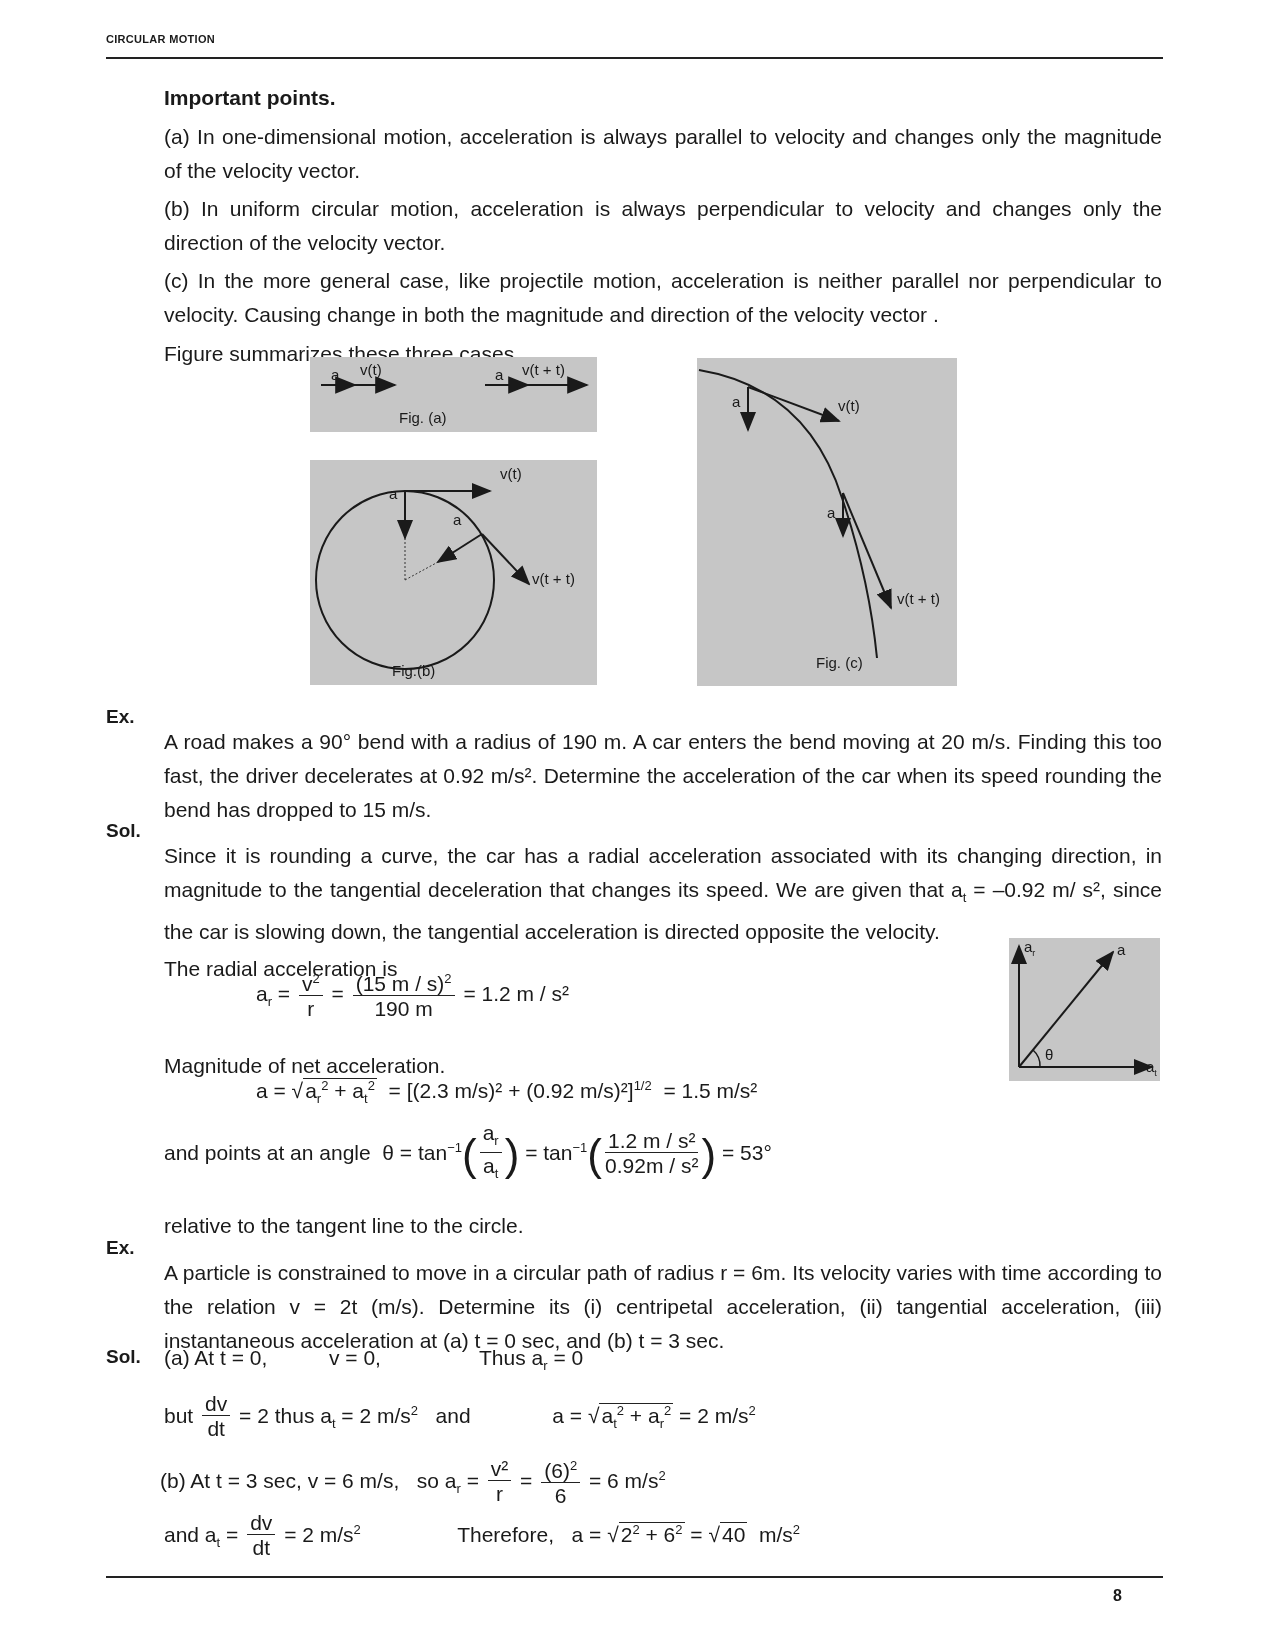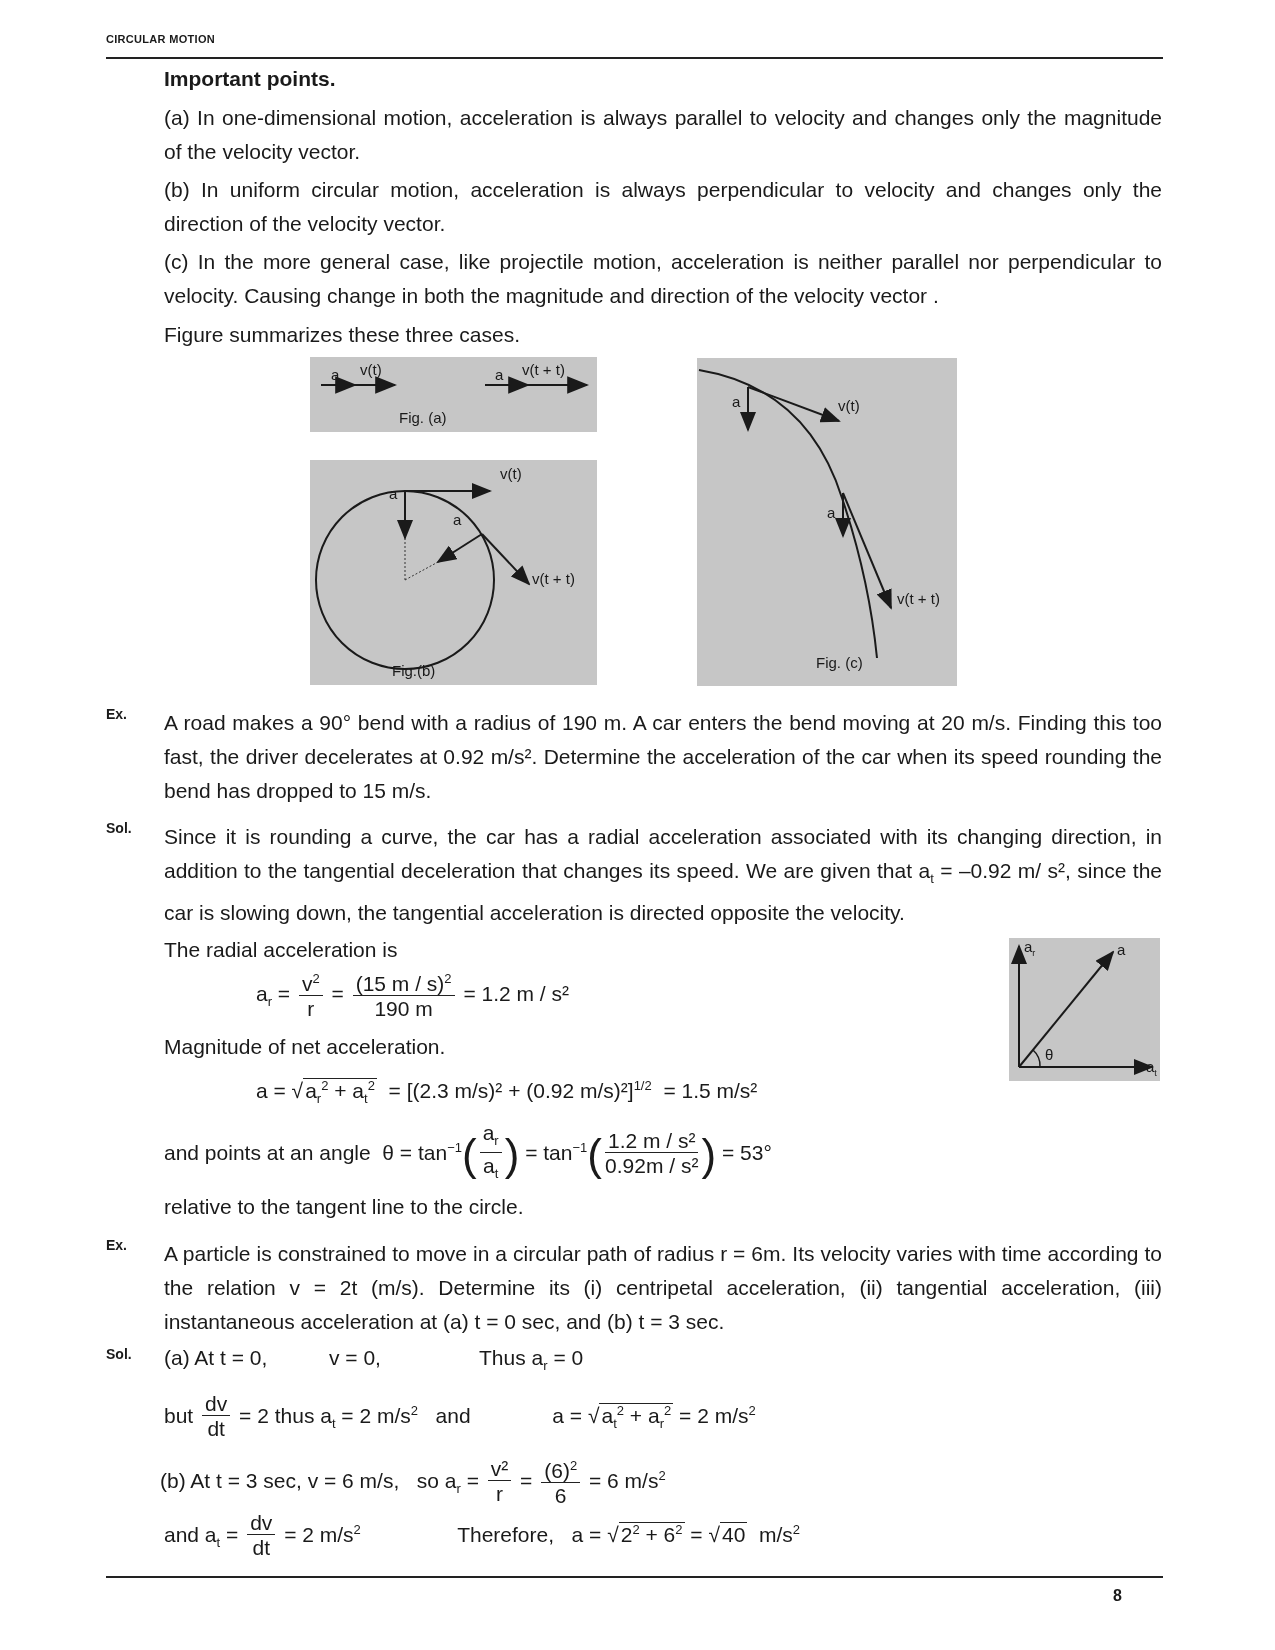--- a/index.html
+++ b/index.html
@@ -1,22 +1,22 @@
 <!DOCTYPE html>
 <html><head>
 <meta charset="utf-8">
 <style>
   html,body{margin:0;padding:0;background:#fff;}
   body{width:1275px;height:1650px;position:relative;overflow:hidden;font-family:"Liberation Sans",sans-serif;color:#1a1a1a;}
   .abs{position:absolute;}
   .hdr{left:106px;top:33px;font-size:11px;font-weight:bold;letter-spacing:.3px;}
   .rule{left:106px;width:1057px;height:2px;background:#222;}
-  .p{left:164px;width:998px;font-size:21px;line-height:34px;text-align:justify;}
+  .p{left:164px;width:998px;font-size:21px;line-height:34px;text-align:justify;margin-top:19px;}
   .bold{font-weight:bold;}
-  .lbl{left:106px;font-size:14px;font-weight:bold;}
+  .lbl{left:106px;font-size:19px;font-weight:bold;}
   .fig{background:#c6c6c6;}
   .fig svg{position:absolute;left:0;top:0;}
   .figtxt{font-size:15px;font-family:"Liberation Sans",sans-serif;}
   .m{font-size:21px;white-space:nowrap;}
   .frac{display:inline-block;vertical-align:middle;text-align:center;margin:0 3px;}
   .frac .n{display:block;border-bottom:1.3px solid #222;padding:0 3px;line-height:22px;}
   .frac .d{display:block;line-height:26px;}
   sup,sub{font-size:13px;}
   .sqrt{border-top:1.3px solid #222;padding:0 2px;}
   .paren{font-size:44px;vertical-align:middle;font-weight:lighter;}
@@ -90,21 +90,21 @@
   <span class="abs figtxt" style="left:35px;top:35px">a</span>
   <span class="abs figtxt" style="left:141px;top:39px">v(t)</span>
   <span class="abs figtxt" style="left:130px;top:146px">a</span>
   <span class="abs figtxt" style="left:200px;top:232px">v(t + t)</span>
   <span class="abs figtxt" style="left:119px;top:296px">Fig. (c)</span>
 </div>
 
 <div class="abs lbl" style="top:706px">Ex.</div>
 <div class="abs p" style="top:706px">A road makes a 90° bend with a radius of 190 m. A car enters the bend moving at 20 m/s. Finding this too fast, the driver decelerates at 0.92 m/s². Determine the acceleration of the car when its speed rounding the bend has dropped to 15 m/s.</div>
 <div class="abs lbl" style="top:820px">Sol.</div>
-<div class="abs p" style="top:820px"><span>Since it is rounding a curve, the car has a radial acceleration associated with its changing direction, in addition to the tangential deceleration that changes its speed. We are given that  a</span><sub>t</sub><span> = –0.92 m/ s²,  since the car is slowing down, the tangential acceleration is directed opposite the velocity.</span></div>
+<div class="abs p" style="top:820px"><span>Since it is rounding a curve, the car has a radial acceleration associated with its changing direction, in magnitude to the tangential deceleration that changes its speed. We are given that  a</span><sub>t</sub><span> = –0.92 m/ s²,  since the car is slowing down, the tangential acceleration is directed opposite the velocity.</span></div>
 
 <div class="abs p" style="top:933px;width:auto">The radial acceleration is</div>
 
 <div class="abs fig" style="left:1009px;top:938px;width:151px;height:143px">
   <svg width="151" height="143">
     <defs>
         <marker id="ah4" markerWidth="10" markerHeight="8" refX="9" refY="4" orient="auto">
           <path d="M0,0 L10,4 L0,8 z" fill="#1a1a1a"></path>
         </marker>
       </defs>

